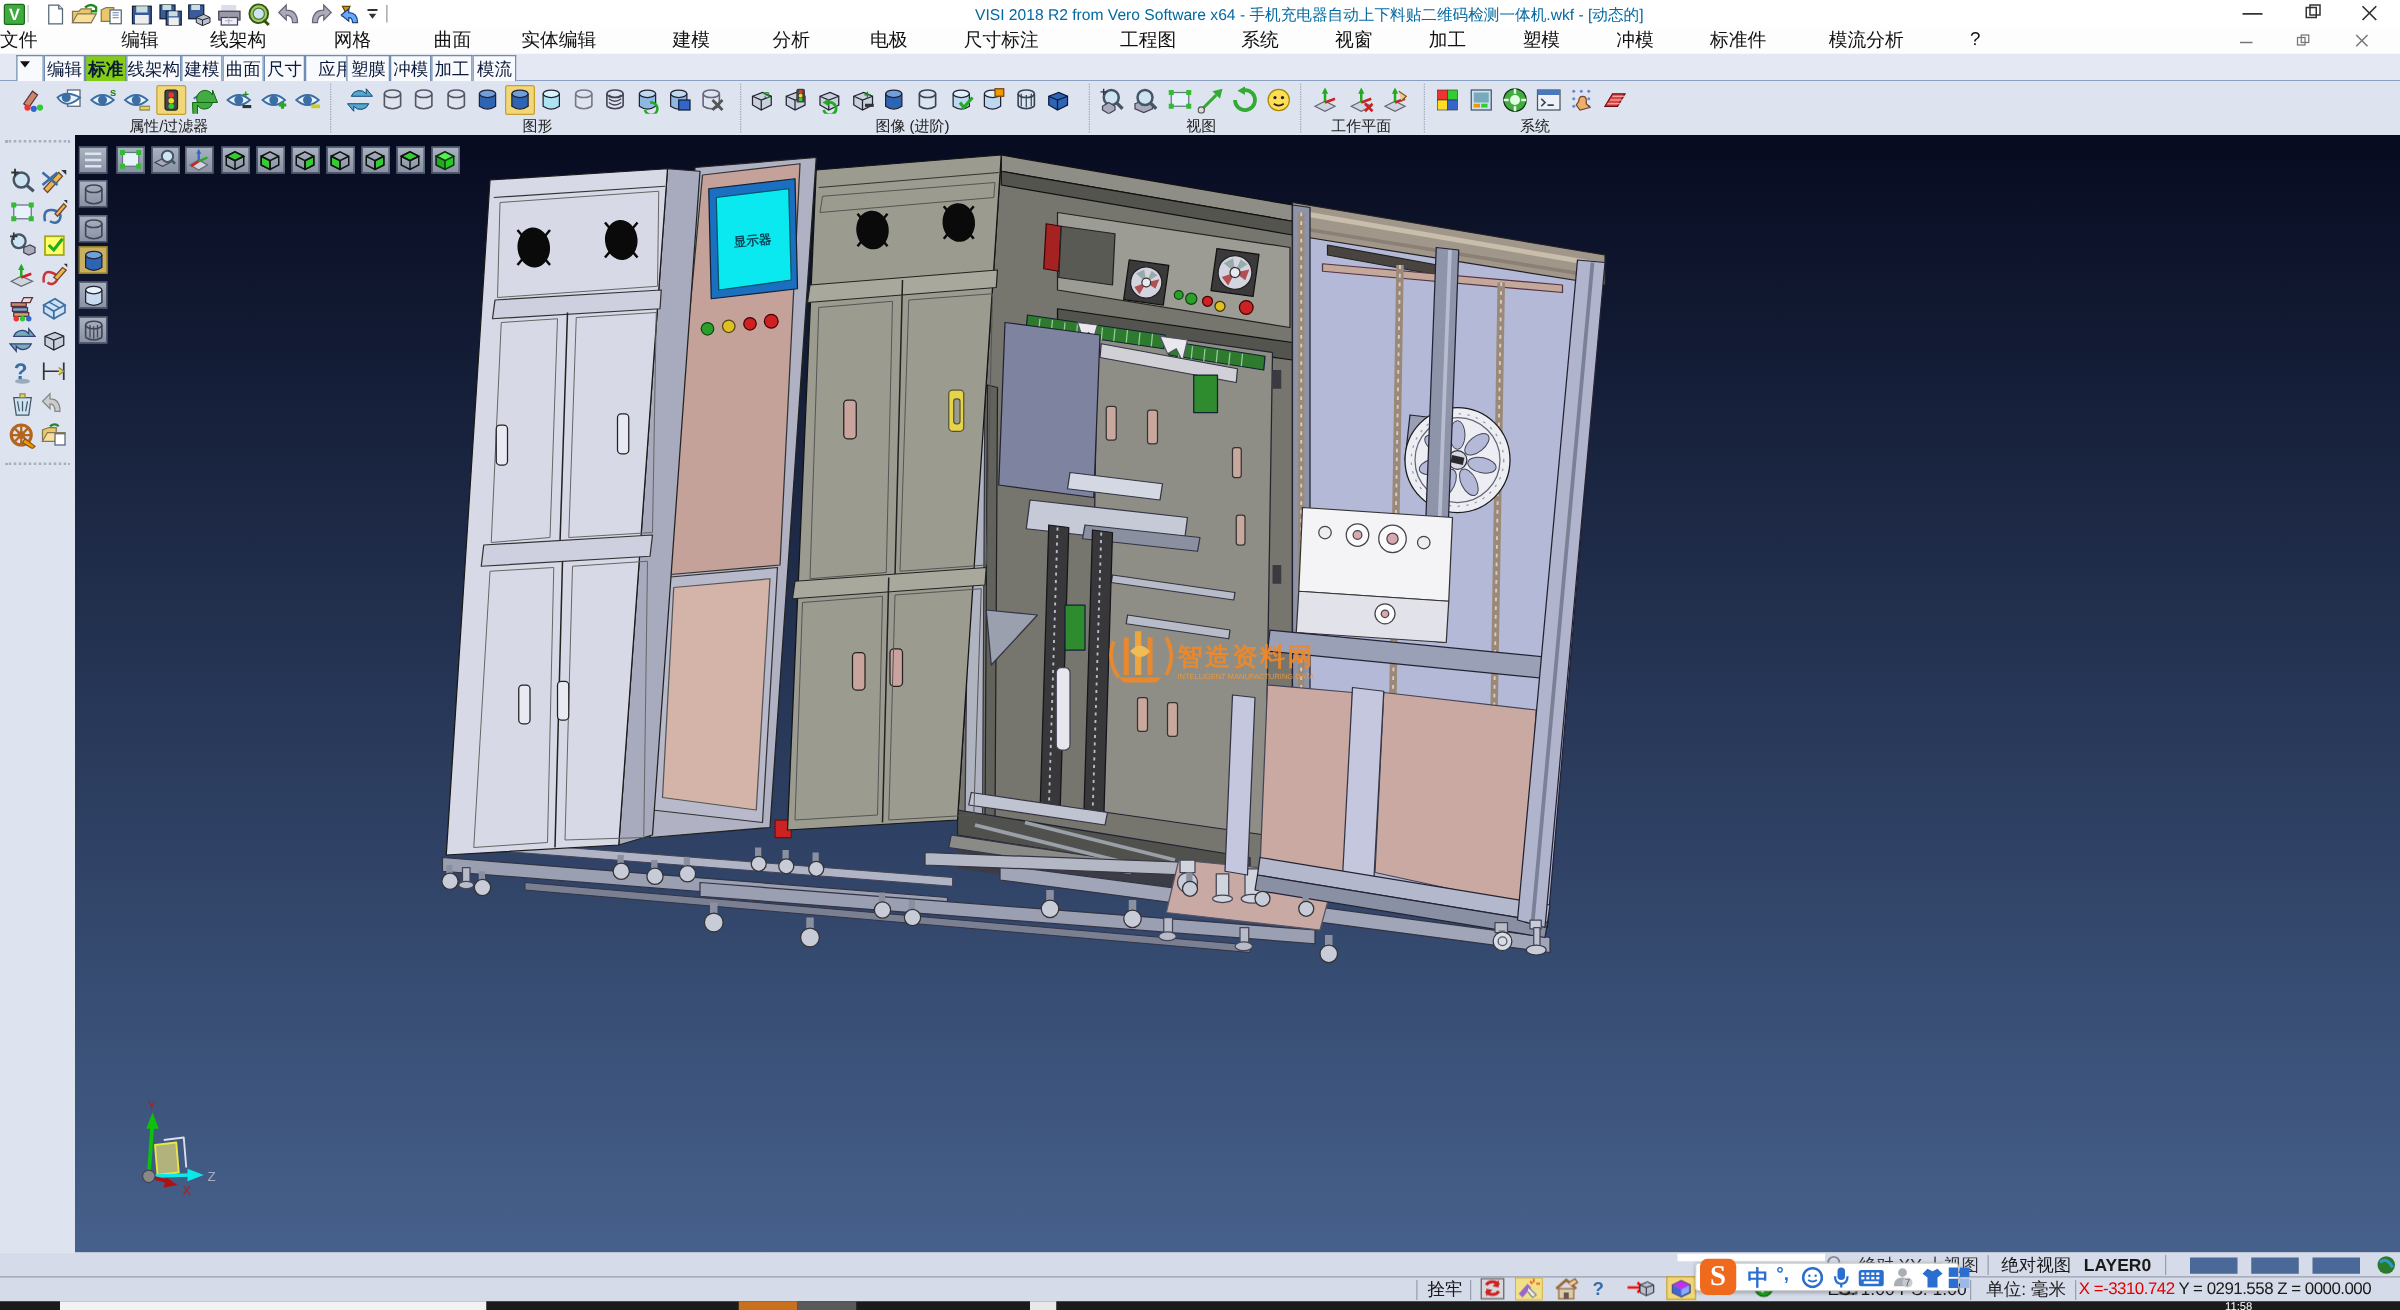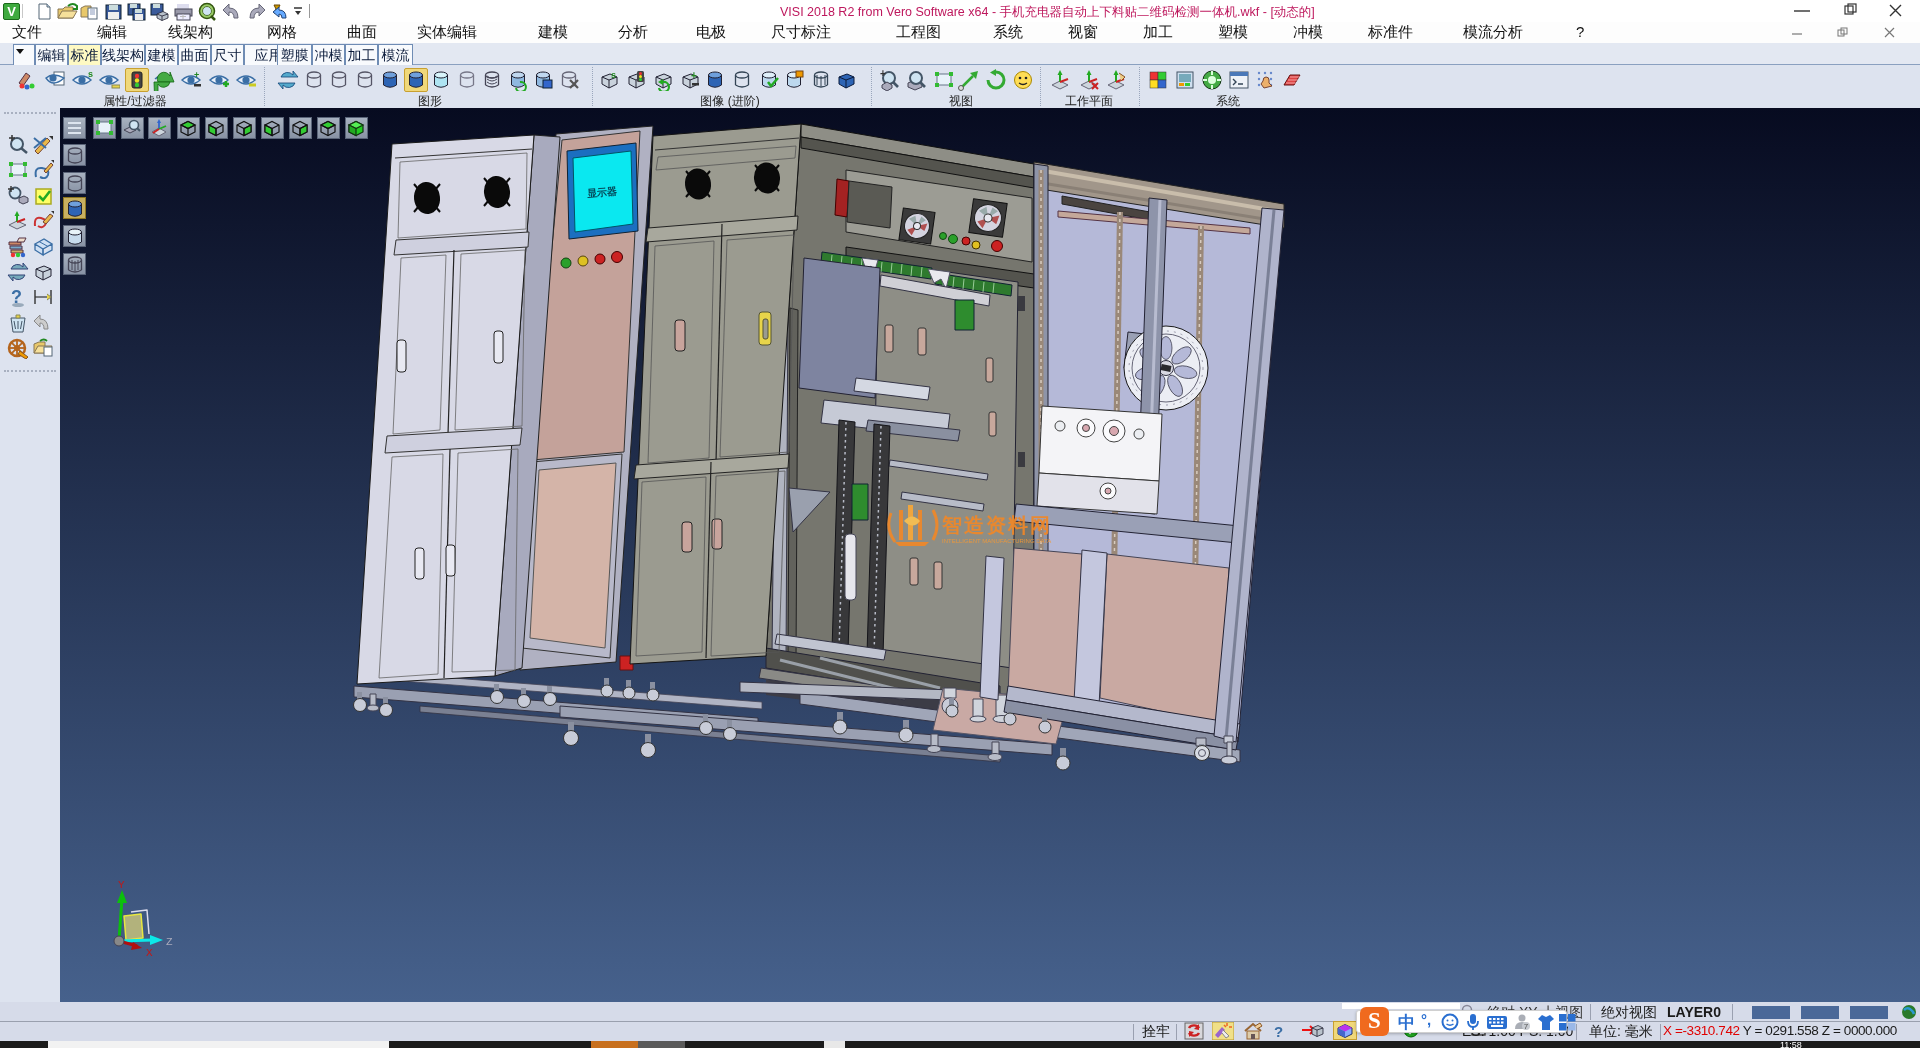--- a/index.html
+++ b/index.html
@@ -2,21 +2,21 @@
 <html><head>
 <meta charset="utf-8">
 <style>
 * { margin:0; padding:0; box-sizing:border-box; }
 html,body { width:1920px; height:1048px; overflow:hidden; font-family:"Liberation Sans",sans-serif; background:#fff; }
 #titlebar { position:absolute; left:0; top:0; width:1920px; height:22px; background:#ffffff; }
 #menubar { position:absolute; left:0; top:22px; width:1920px; height:21px; background:#fdfdfd; }
 .menuitem { display:inline-block; font-size:15px; color:#111; margin:0; padding:1px 0 0 0; }
 #tabrow { position:absolute; left:0; top:43px; width:1920px; height:22px; background:#e3e8f2; border-bottom:1px solid #8aa0c0; }
 .tab { position:absolute; top:1px; height:21px; background:#f8fafd; border:1px solid #6f8cb4; border-bottom:none; color:#0a1a3a; font-size:14px; text-align:center; padding-top:2px; }
-.tabsel { background:#fef9c3; font-weight:normal; }
+.tabsel { background:#84cc16; font-weight:bold; }
 #ribbon { position:absolute; left:0; top:65px; width:1920px; height:43px; background:#dde3ef; }
 .rlabel { position:absolute; top:28px; font-size:12px; color:#222; text-align:center; }
 .rsep { position:absolute; top:2px; height:39px; width:1px; border-left:1px dotted #9aa6bc; }
 .ric { position:absolute; top:3px; width:24px; height:24px; }
 .richl { background:#f0d87a; border:1px solid #c8a030; border-radius:2px; }
 #lefttb { position:absolute; left:0; top:108px; width:60px; height:894px; background:#dde3ef; }
 #viewport { position:absolute; left:60px; top:108px; width:1860px; height:894px; background:linear-gradient(to bottom,#070b20 0%,#46618c 100%); }
 .vbtn { position:absolute; width:23px; height:22px; background:linear-gradient(to bottom,#a8b2c0,#8892a4); border:1px solid #5a6478; }
 .vbtnhl { background:#c8b060; border:1px solid #907820; }
 #statusbar { position:absolute; left:0; top:1002px; width:1920px; height:40px; background:#d6dbe9; }
@@ -74,32 +74,32 @@
         <path d="M16 16 Q16 6 7 6 L7 2 L1 8 L7 14 L7 10 Q12 10 12 16 Z" fill="#aab" stroke="#667"></path>
       </svg><svg style="position:absolute;left:245px;top:2px;" width="22" height="19" viewBox="0 0 22 19">
         <path d="M5 16 Q5 6 14 6 L14 2 L20 8 L14 14 L14 10 Q9 10 9 16 Z" fill="#aab" stroke="#667"></path>
       </svg><svg style="position:absolute;left:268px;top:2px;" width="22" height="19" viewBox="0 0 22 19">
         <path d="M6 3 L12 3 L10 7 L12 11 L6 11 L8 7 Z" fill="#c90" stroke="#640"></path>
         <path d="M18 16 Q18 8 11 8 L11 5 L5 10 L11 15 L11 12 Q14 12 14 16 Z" fill="#6af" stroke="#247"></path>
       </svg><svg style="position:absolute;left:292px;top:2px;" width="12" height="19" viewBox="0 0 12 19">
         <path d="M2 6 L10 6" stroke="#333" stroke-width="1.5"></path>
         <path d="M3 9 L9 9 L6 13 Z" fill="#333"></path>
       </svg><div style="position:absolute;left:309px;top:4px;width:1px;height:14px;background:#999;"></div></span>
-  <div style="position:absolute;left:780px;top:4px;width:560px;font-size:12.5px;color:#be185d;">VISI 2018 R2 from Vero Software x64 - 手机充电器自动上下料贴二维码检测一体机.wkf - [动态的]</div>
+  <div style="position:absolute;left:780px;top:4px;width:560px;font-size:12.5px;color:#0369a1;">VISI 2018 R2 from Vero Software x64 - 手机充电器自动上下料贴二维码检测一体机.wkf - [动态的]</div>
   
   <svg style="position:absolute;left:1786px;top:0;" width="134" height="22">
     <line x1="8" y1="11" x2="24" y2="11" stroke="#333" stroke-width="1.4"></line>
     <rect x="59" y="6" width="8" height="8" fill="none" stroke="#333" stroke-width="1.2"></rect>
     <rect x="62" y="4" width="8" height="8" fill="none" stroke="#333" stroke-width="1.2"></rect>
     <path d="M104 5 L115 16 M115 5 L104 16" stroke="#333" stroke-width="1.4"></path>
   </svg>
 </div>
 
 <div id="menubar">
-  <span class="menuitem" style="position:absolute;left:12px;">文件</span>
+  <span class="menuitem" style="position:absolute;left:0;">文件</span>
   <span class="menuitem" style="position:absolute;left:97px;">编辑</span>
   <span class="menuitem" style="position:absolute;left:168px;">线架构</span>
   <span class="menuitem" style="position:absolute;left:267px;">网格</span>
   <span class="menuitem" style="position:absolute;left:347px;">曲面</span>
   <span class="menuitem" style="position:absolute;left:417px;">实体编辑</span>
   <span class="menuitem" style="position:absolute;left:538px;">建模</span>
   <span class="menuitem" style="position:absolute;left:618px;">分析</span>
   <span class="menuitem" style="position:absolute;left:696px;">电极</span>
   <span class="menuitem" style="position:absolute;left:771px;">尺寸标注</span>
   <span class="menuitem" style="position:absolute;left:896px;">工程图</span>

